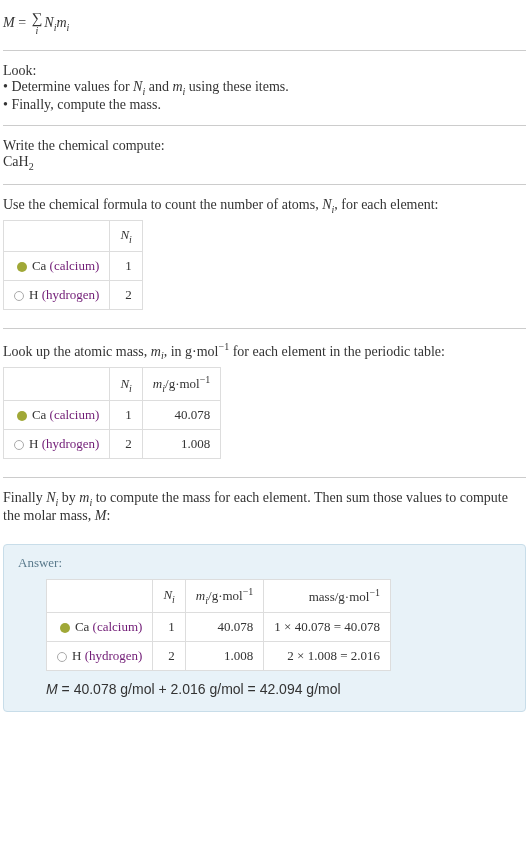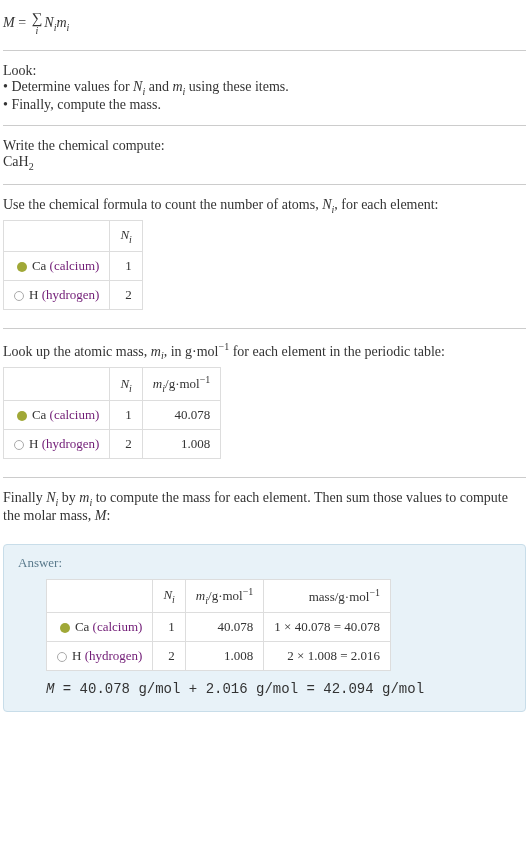--- a/index.html
+++ b/index.html
@@ -69,21 +69,21 @@
   margin-top: 20px;
 }
 .answer-box .ans-title {
   color: #5a7a8c;
   font-size: 13px;
   margin-bottom: 8px;
 }
 .answer-box table.data { background: #fff; }
 .answer-box table.data td, .answer-box table.data th { background: #fff; }
 .final-line {
-  font-family: Liberation Mono, monospace;
+  font-family: Liberation Sans, sans-serif;
   font-style: italic;
   margin: 10px 0 0 28px;
 }
 .ital { font-style: italic; font-family: 'Times New Roman', serif; }
 .chem { font-family: Georgia, serif; }
 </style>
 </head>
 <body>
 
 <div class="section">

